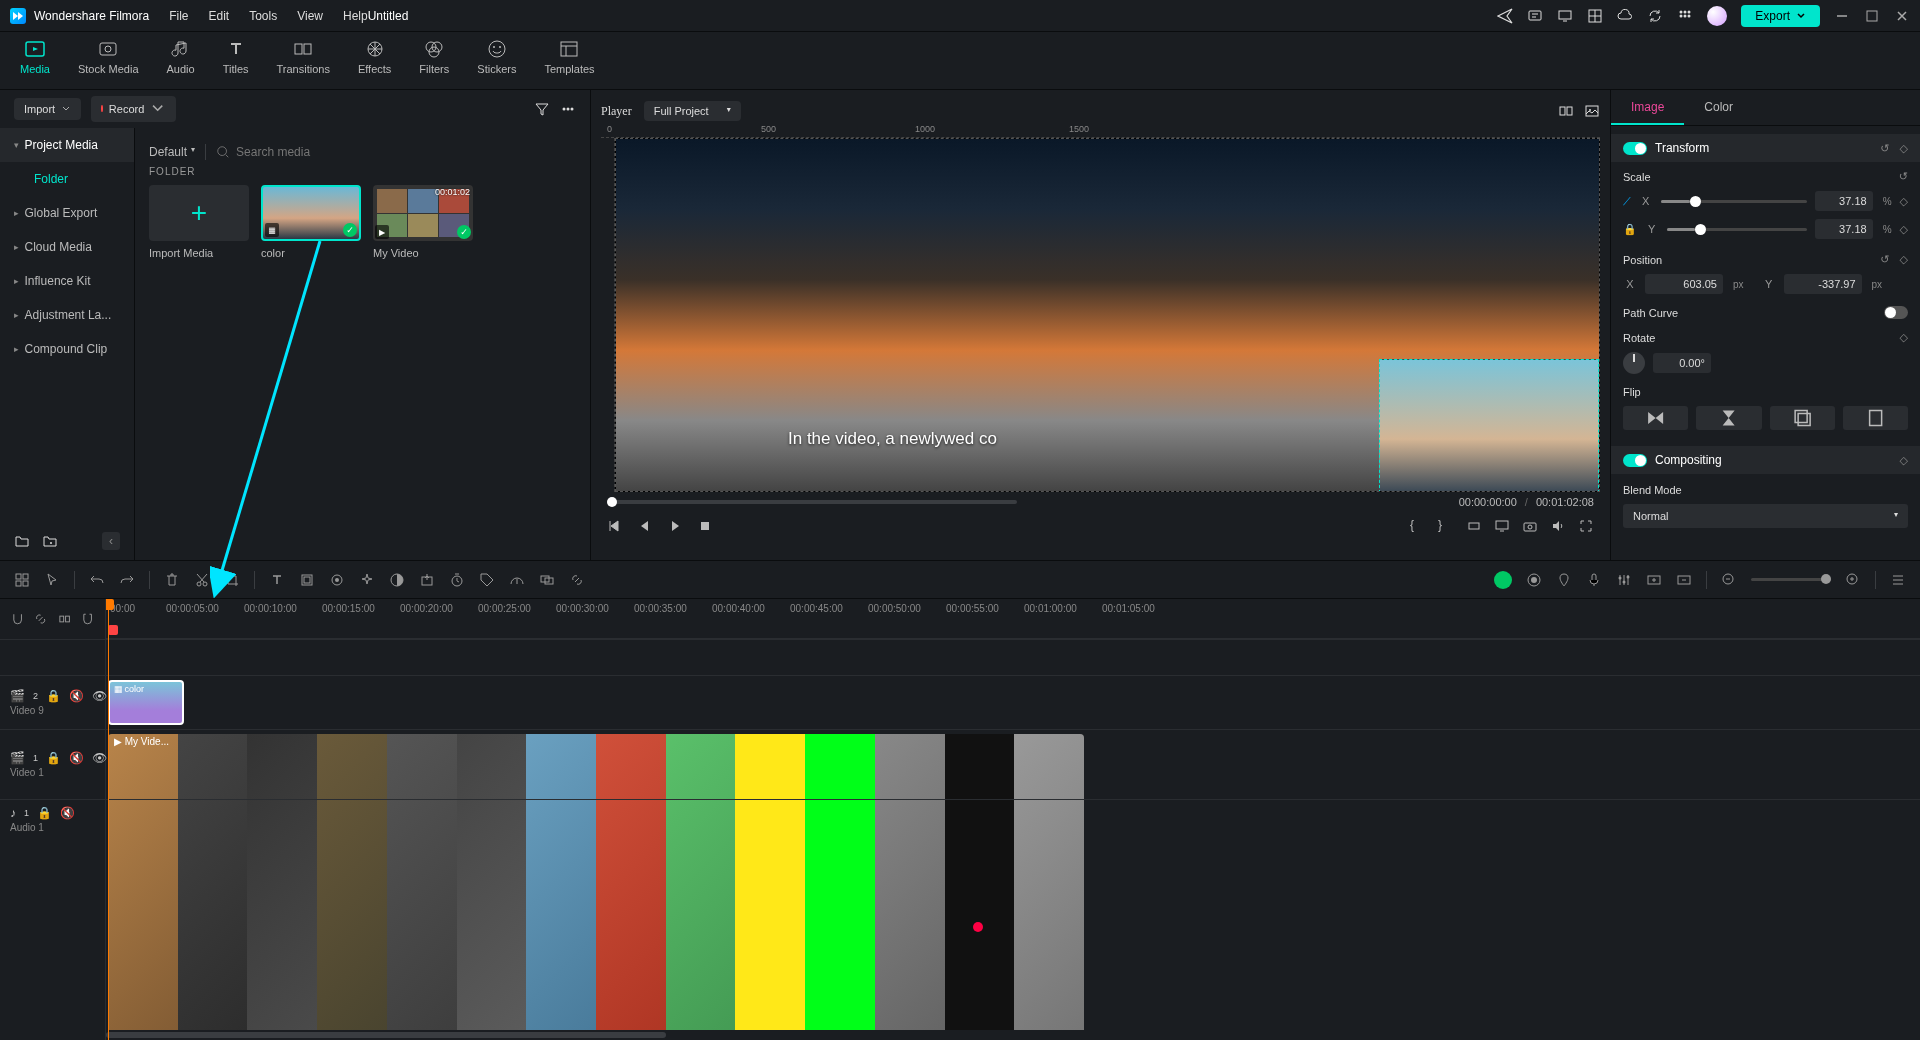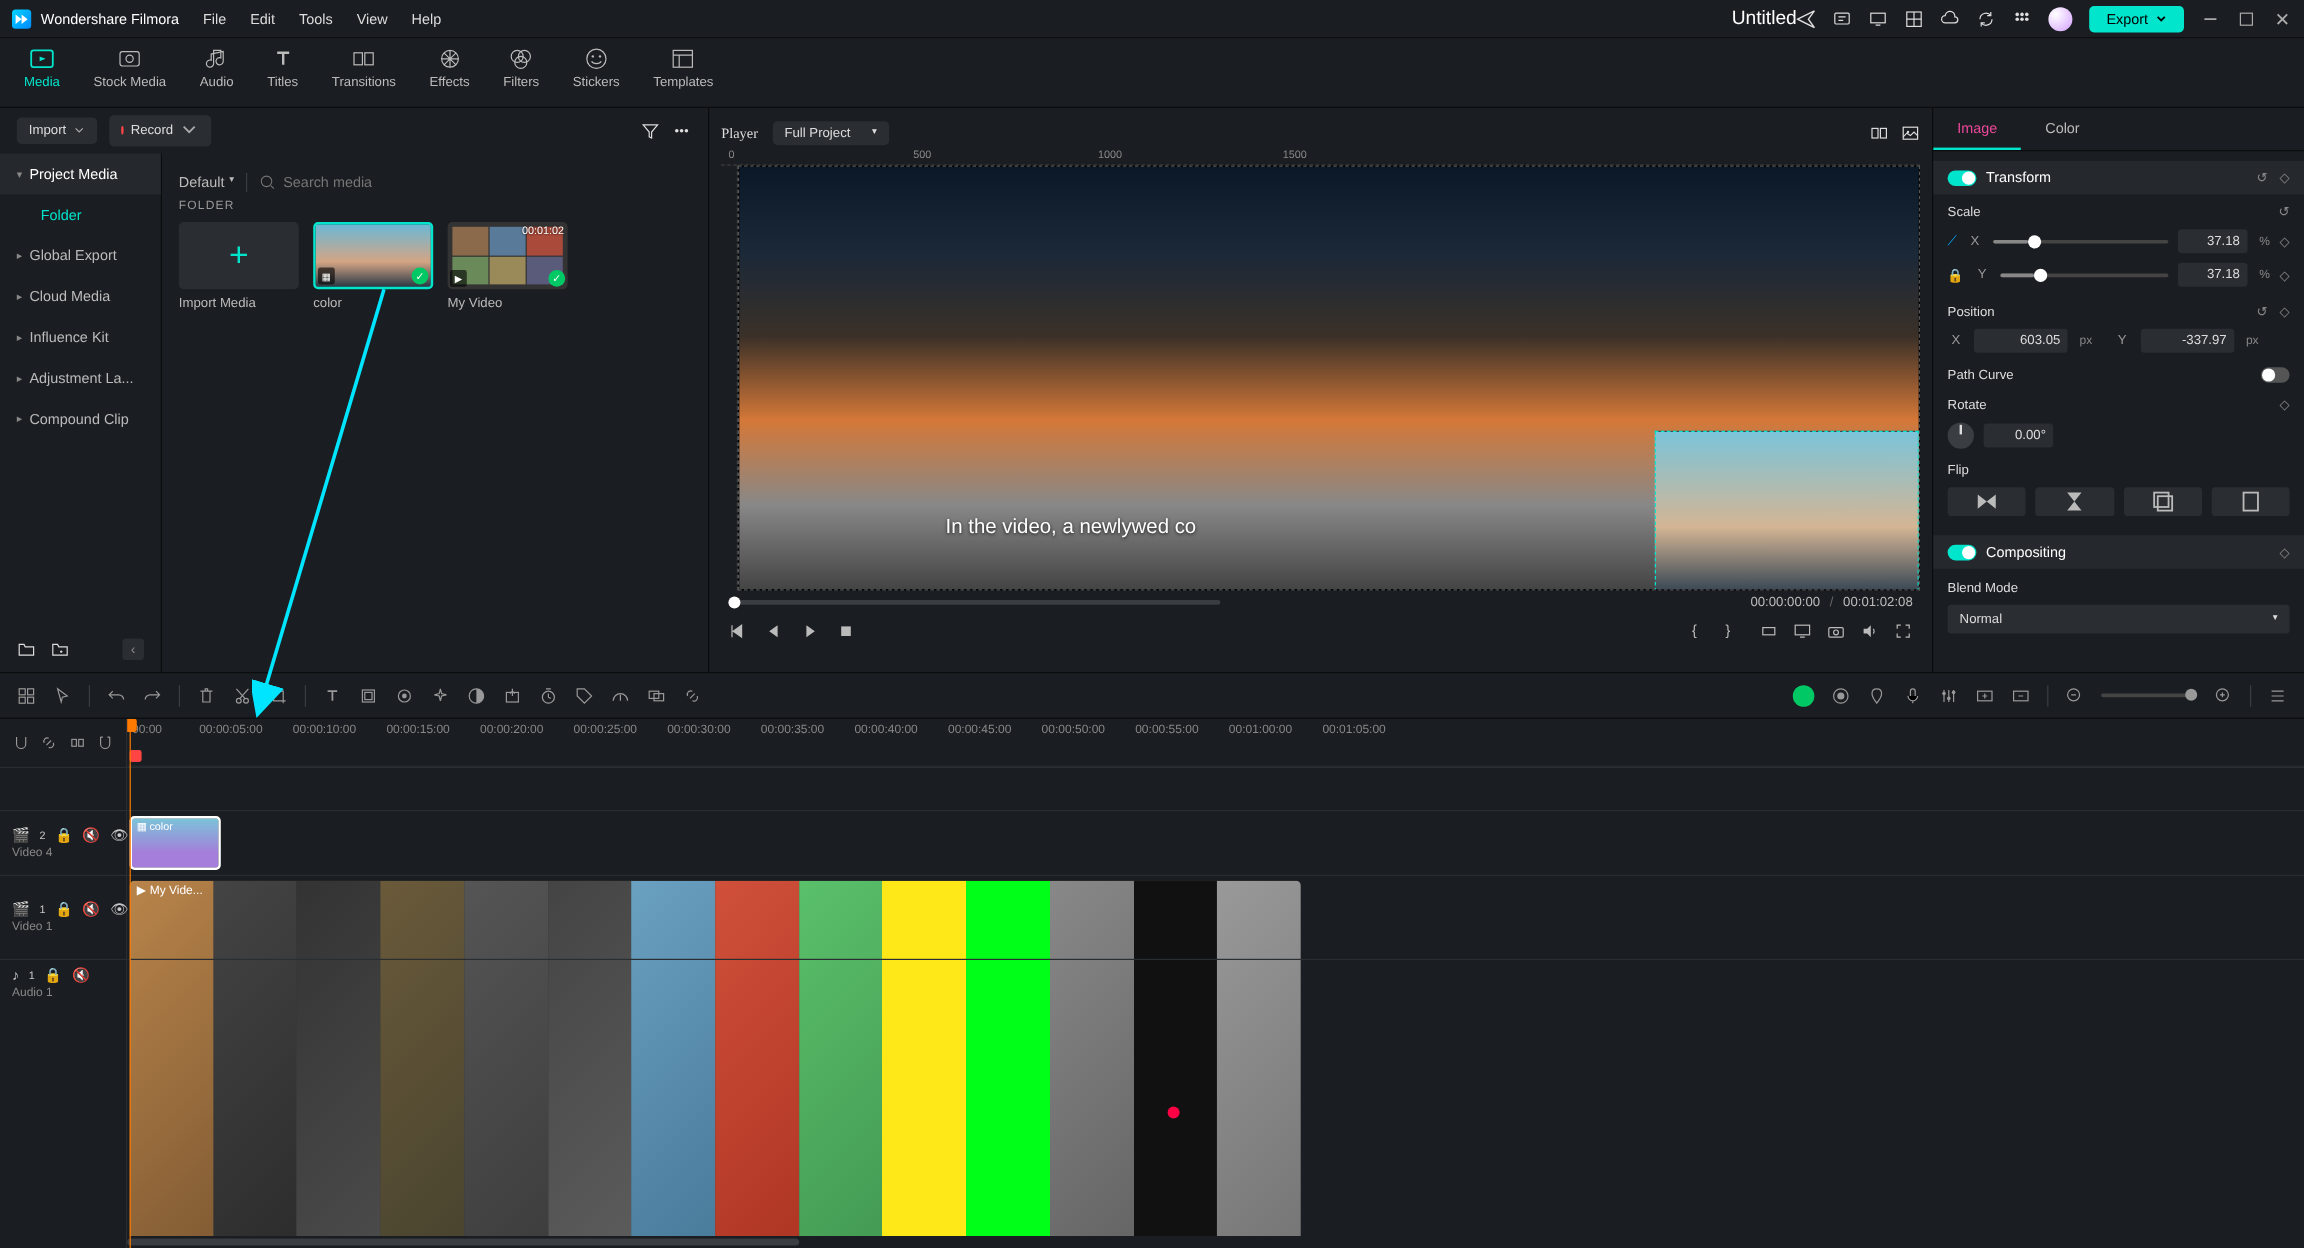--- a/index.html
+++ b/index.html
@@ -2,21 +2,21 @@
 <html><head>
 <meta charset="utf-8">
 <style>
 * { margin: 0; padding: 0; box-sizing: border-box; font-family: -apple-system, "Segoe UI", Arial, sans-serif; }
 body { background: #1a1d21; color: #c8c8c8; font-size: 12px; overflow: hidden; width: 1920px; height: 1040px; }
 .titlebar { height: 32px; background: #1a1d21; display: flex; align-items: center; padding: 0 10px; border-bottom: 1px solid #0a0c0e; }
 .logo { width: 16px; height: 16px; margin-right: 8px; background: linear-gradient(135deg,#00d4ff,#0088ff); border-radius: 3px; display: flex; align-items: center; justify-content: center; }
 .app-name { font-size: 12px; color: #fff; margin-right: 20px; }
 .menu { display: flex; gap: 20px; }
 .menu-item { font-size: 12px; color: #ddd; cursor: pointer; }
-.title-center { flex: 1; text-align: right; color: #fff; font-size: 16px; }
+.title-center { flex: 1; text-align: left; color: #fff; font-size: 12px; }
 .title-right { display: flex; align-items: center; gap: 14px; }
 .tb-icon { width: 16px; height: 16px; color: #ddd; cursor: pointer; display: flex; align-items: center; justify-content: center; }
 .avatar { width: 20px; height: 20px; border-radius: 50%; background: radial-gradient(circle at 30% 30%, #fff, #d4a0ff); }
 .export-btn { background: #00e5cc; color: #000; padding: 4px 14px; border-radius: 4px; font-size: 12px; cursor: pointer; display: flex; align-items: center; gap: 6px; }
 .win-btn { width: 16px; height: 16px; color: #aaa; cursor: pointer; }
 .toolbar { height: 58px; background: #1a1d21; display: flex; padding: 6px 20px 0; gap: 28px; border-bottom: 1px solid #0a0c0e; }
 .tool-item { display: flex; flex-direction: column; align-items: center; gap: 3px; cursor: pointer; color: #bbb; }
 .tool-item.active { color: #00e5cc; }
 .tool-icon { width: 22px; height: 22px; }
 .tool-label { font-size: 11px; }
@@ -807,21 +807,21 @@
       </div>
       <div class="track-head" style="height:36px;"></div>
       <div class="track-head">
         <div class="track-icons-row">
             <span>🎬</span>
             <span style="font-size:9px;">2</span>
             <span>🔒</span>
             <span>🔇</span>
             <span>👁</span>
           </div>
-        <div class="track-name">Video 4</div>
+        <div class="track-name">Video 9</div>
       </div>
       <div class="track-head tall">
         <div class="track-icons-row">
             <span>🎬</span>
             <span style="font-size:9px;">1</span>
             <span>🔒</span>
             <span>🔇</span>
             <span>👁</span>
           </div>
         <div class="track-name">Video 1</div>

